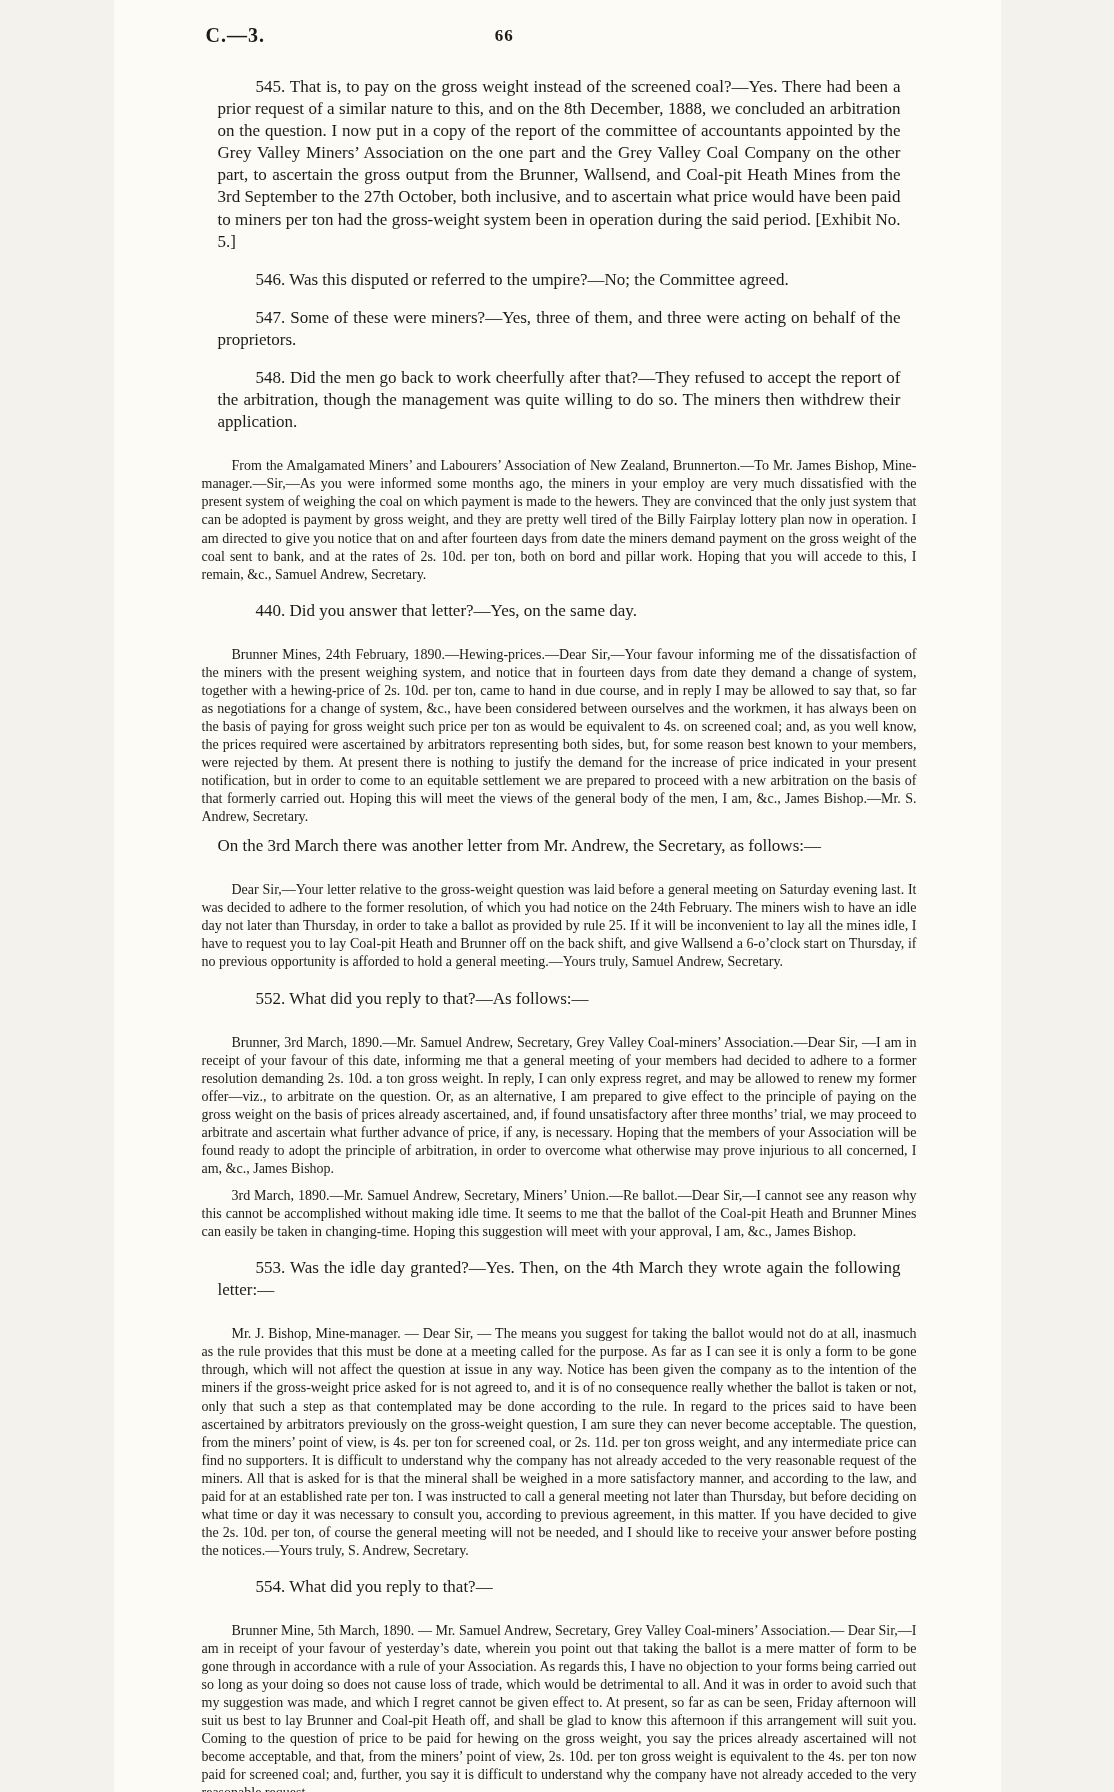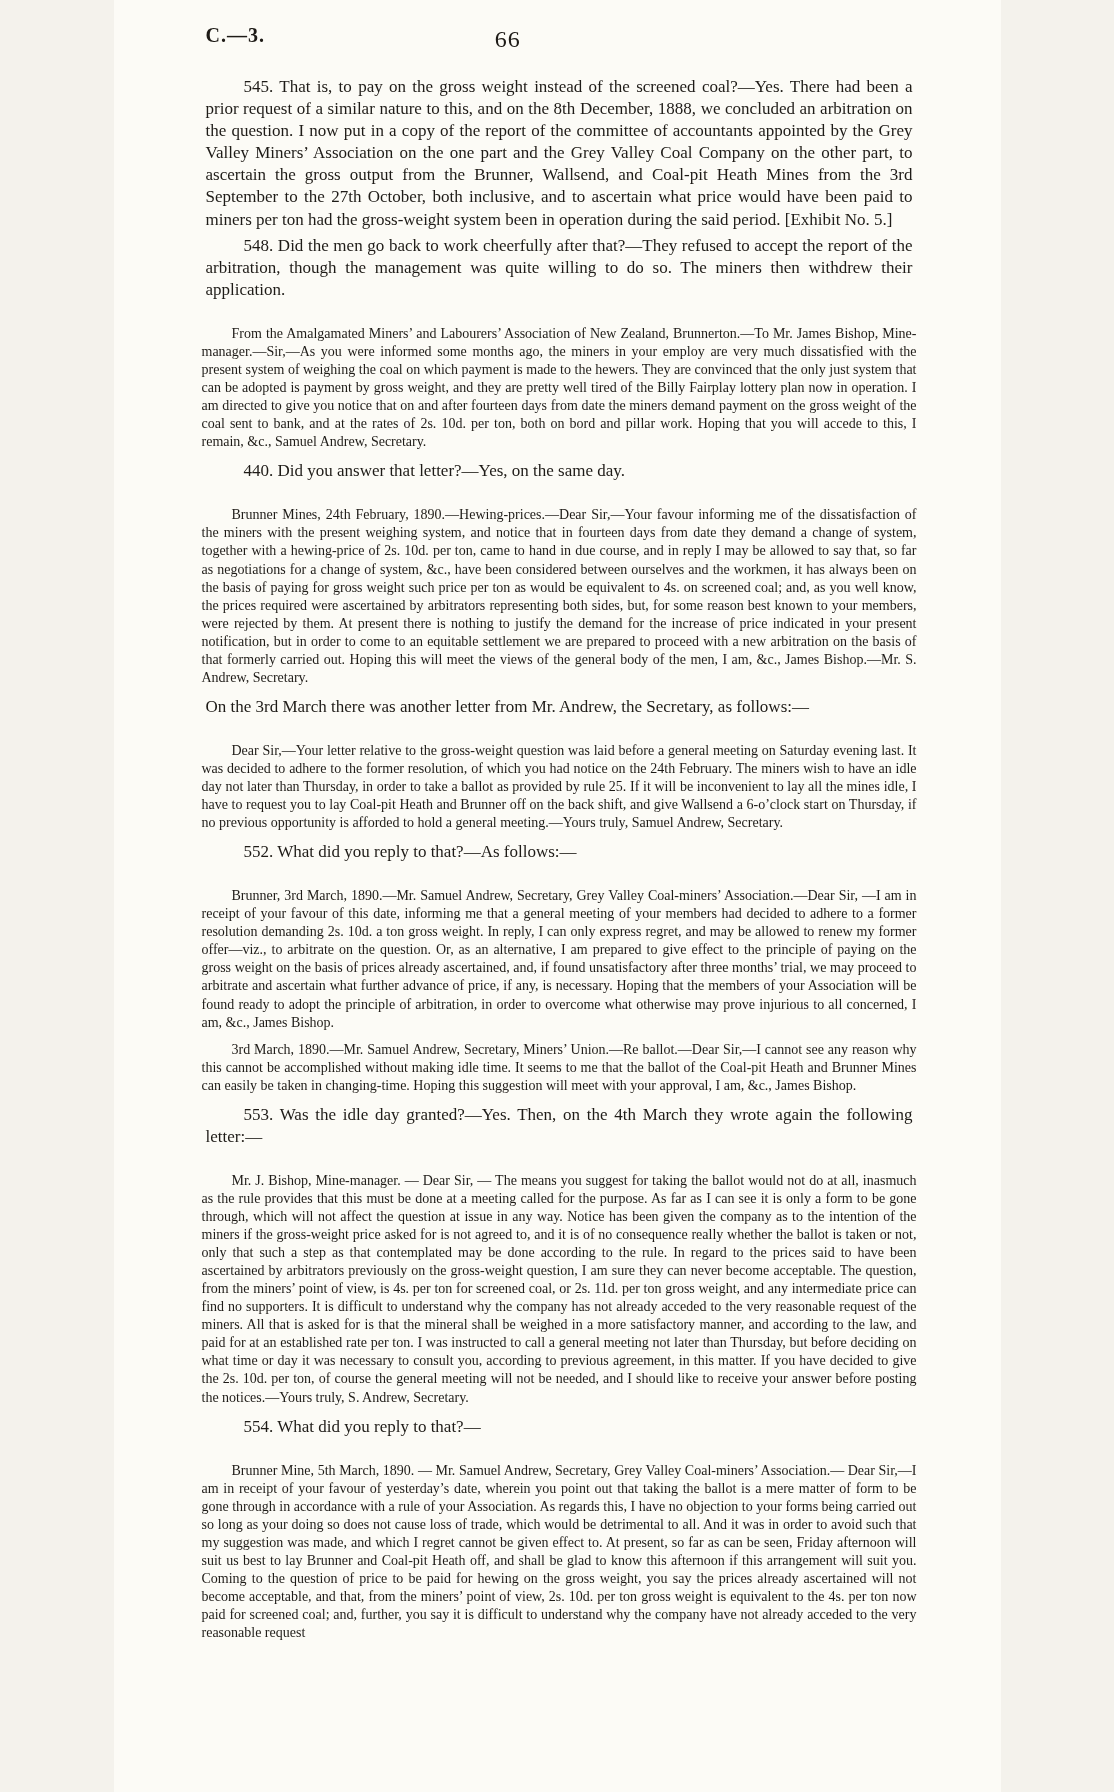--- a/index.html
+++ b/index.html
@@ -28,26 +28,26 @@
     left: 4px;
     top: 0;
     font-size: 20px;
     font-weight: 700;
     letter-spacing: 1px;
   }
   .page-number {
     position: absolute;
     left: 41%;
     top: 2px;
-    font-size: 24px;
-    font-weight: 400;
+    font-size: 17px;
+    font-weight: 700;
     letter-spacing: 1px;
   }
   p {
-    margin: 4px;
+    margin: 16px;
     text-align: justify;
   }
   .main-text {
     font-size: 17px;
     line-height: 1.3;
   }
   .qa {
     text-indent: 38px;
   }
   .narrative {
@@ -68,20 +68,22 @@
 <body>
 
 <div class="sheet">
 
   <div class="page-header">
     <span class="doc-ref">C.—3.</span>
     <span class="page-number">66</span>
   </div>
 
   <p class="main-text qa">545. That is, to pay on the gross weight instead of the screened coal?—Yes. There had been a prior request of a similar nature to this, and on the 8th December, 1888, we concluded an arbitration on the question. I now put in a copy of the report of the committee of accountants appointed by the Grey Valley Miners’ Association on the one part and the Grey Valley Coal Company on the other part, to ascertain the gross output from the Brunner, Wallsend, and Coal-pit Heath Mines from the 3rd September to the 27th October, both inclusive, and to ascertain what price would have been paid to miners per ton had the gross-weight system been in operation during the said period.  [Exhibit No. 5.]</p>
+  <p class="main-text qa">546. Was this disputed or referred to the umpire?—No; the Committee agreed.</p>
+  <p class="main-text qa">547. Some of these were miners?—Yes, three of them, and three were acting on behalf of the proprietors.</p>
   <p class="main-text qa">548. Did the men go back to work cheerfully after that?—They refused to accept the report of the arbitration, though the management was quite willing to do so.  The miners then withdrew their application.</p>
 
   <p class="letter">From the Amalgamated Miners’ and Labourers’ Association of New Zealand, Brunnerton.—To Mr. James Bishop, Mine-manager.—Sir,—As you were informed some months ago, the miners in your employ are very much dissatisfied with the present system of weighing the coal on which payment is made to the hewers.  They are convinced that the only just system that can be adopted is payment by gross weight, and they are pretty well tired of the Billy Fairplay lottery plan now in operation.  I am directed to give you notice that on and after fourteen days from date the miners demand payment on the gross weight of the coal sent to bank, and at the rates of 2s. 10d. per ton, both on bord and pillar work.  Hoping that you will accede to this, I remain, &amp;c., Samuel Andrew, Secretary.</p>
 
   <p class="main-text qa">440. Did you answer that letter?—Yes, on the same day.</p>
 
   <p class="letter">Brunner Mines, 24th February, 1890.—Hewing-prices.—Dear Sir,—Your favour informing me of the dissatisfaction of the miners with the present weighing system, and notice that in fourteen days from date they demand a change of system, together with a hewing-price of 2s. 10d. per ton, came to hand in due course, and in reply I may be allowed to say that, so far as negotiations for a change of system, &amp;c., have been considered between ourselves and the workmen, it has always been on the basis of paying for gross weight such price per ton as would be equivalent to 4s. on screened coal; and, as you well know, the prices required were ascertained by arbitrators representing both sides, but, for some reason best known to your members, were rejected by them.  At present there is nothing to justify the demand for the increase of price indicated in your present notification, but in order to come to an equitable settlement we are prepared to proceed with a new arbitration on the basis of that formerly carried out.  Hoping this will meet the views of the general body of the men, I am, &amp;c., James Bishop.—Mr. S. Andrew, Secretary.</p>
 
   <p class="main-text narrative">On the 3rd March there was another letter from Mr. Andrew, the Secretary, as follows:—</p>
 

